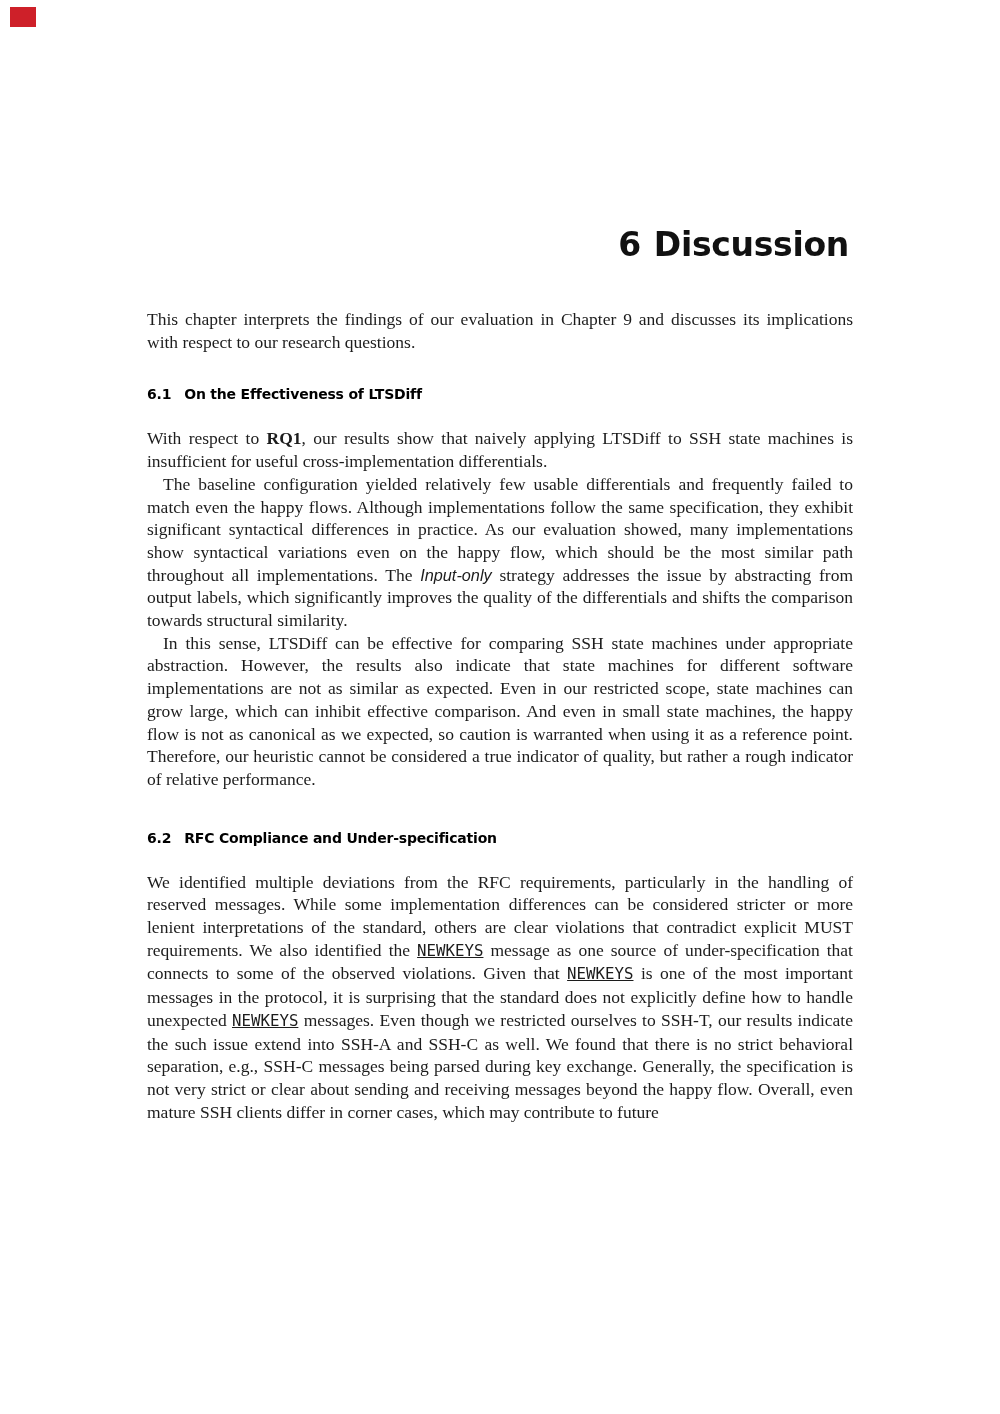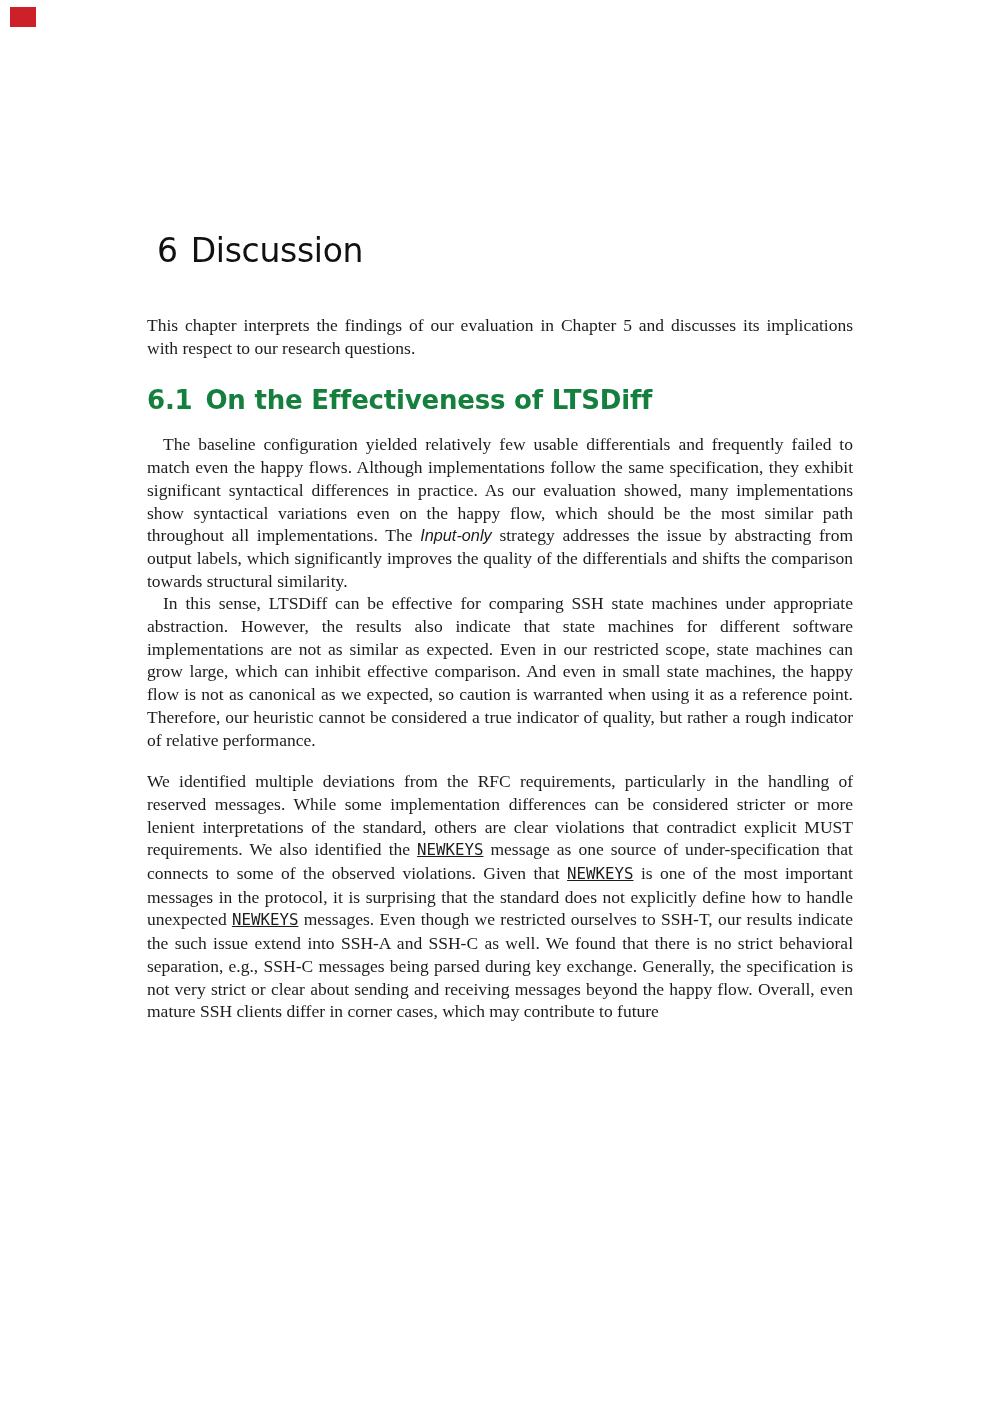--- a/index.html
+++ b/index.html
@@ -21,42 +21,43 @@
     overflow: hidden;
   }
   .click-marker {
     position: absolute;
     left: 10px;
     top: 7px;
     width: 26px;
     height: 20px;
   }
   h1.chapter {
-    margin: 10px;
+    margin: 4px;
     font-family: "DejaVu Sans", "Liberation Sans", sans-serif;
-    font-weight: 400;
+    font-weight: 700;
     font-size: 33px;
     line-height: 36px;
     letter-spacing: -0.3px;
     color: #111111;
+    text-align: right;
   }
   h1.chapter .chap-num { margin-right: 13px; }
   p.body-par {
     margin: 0;
     text-align: justify;
   }
   p.intro { margin-top: 45px; }
   h2.section {
     margin: 27px 0 0 0;
     font-family: "DejaVu Sans", "Liberation Sans", sans-serif;
     font-weight: 700;
-    font-size: 26px;
+    font-size: 14px;
     line-height: 28px;
     letter-spacing: -0.2px;
-    color: #15803d;
+    color: #000000;
   }
   section.sec-late h2.section { margin-top: 33px; }
   .paragraphs { margin-top: 19px; }
   p.indent { text-indent: 16px; }
   .seg-bold { font-weight: 700; }
   .seg-sans {
     font-family: "Liberation Sans", sans-serif;
     font-size: 0.93em;
     font-style: italic;
   }
@@ -70,31 +71,35 @@
 <body>
 
 <div class="page">
 
   <div class="click-marker" style="background: rgb(206, 32, 41);"></div>
 
   <h1 class="chapter">
     <span class="chap-num">6</span><span class="chap-title">Discussion</span>
   </h1>
 
-  <p class="body-par intro">This chapter interprets the findings of our evaluation in Chapter 5 and discusses its implications with respect to our research questions.</p>
+  <p class="body-par intro">This chapter interprets the findings of our evaluation in Chapter 9 and discusses its implications with respect to our research questions.</p>
 
   <section>
     <h2 class="section">
       <span class="sec-num" style="margin-right:13px;">6.1</span><span>On the Effectiveness of LTSDiff</span>
     </h2>
     <div class="paragraphs">
+        <p class="body-par"><span>With respect to </span><span class="seg-bold">RQ1</span><span>, our results show that naively applying LTSDiff to SSH state machines is insufficient for useful cross-implementation differentials.</span></p>
         <p class="body-par indent"><span>The baseline configuration yielded relatively few usable differentials and frequently failed to match even the happy flows. Although implementations follow the same specification, they exhibit significant syntactical differences in practice. As our evaluation showed, many implementations show syntactical variations even on the happy flow, which should be the most similar path throughout all implementations. The </span><span class="seg-sans">Input-only</span><span> strategy addresses the issue by abstracting from output labels, which significantly improves the quality of the differentials and shifts the comparison towards structural similarity.</span></p>
         <p class="body-par indent"><span>In this sense, LTSDiff can be effective for comparing SSH state machines under appropriate abstraction. However, the results also indicate that state machines for different software implementations are not as similar as expected. Even in our restricted scope, state machines can grow large, which can inhibit effective comparison. And even in small state machines, the happy flow is not as canonical as we expected, so caution is warranted when using it as a reference point. Therefore, our heuristic cannot be considered a true indicator of quality, but rather a rough indicator of relative performance.</span></p>
       </div>
   </section>
 
   <section class="sec-late">
+    <h2 class="section">
+      <span class="sec-num" style="margin-right:13px;">6.2</span><span>RFC Compliance and Under-specification</span>
+    </h2>
     <div class="paragraphs">
         <p class="body-par"><span>We identified multiple deviations from the RFC requirements, particularly in the handling of reserved messages. While some implementation differences can be considered stricter or more lenient interpretations of the standard, others are clear violations that contradict explicit MUST requirements. We also identified the </span><span class="seg-mono">NEWKEYS</span><span> message as one source of under-specification that connects to some of the observed violations. Given that </span><span class="seg-mono">NEWKEYS</span><span> is one of the most important messages in the protocol, it is surprising that the standard does not explicitly define how to handle unexpected </span><span class="seg-mono">NEWKEYS</span><span> messages. Even though we restricted ourselves to SSH-T, our results indicate the such issue extend into SSH-A and SSH-C as well. We found that there is no strict behavioral separation, e.g., SSH-C messages being parsed during key exchange. Generally, the specification is not very strict or clear about sending and receiving messages beyond the happy flow. Overall, even mature SSH clients differ in corner cases, which may contribute to future</span></p>
       </div>
   </section>
 
 </div>
 
 </body></html>

